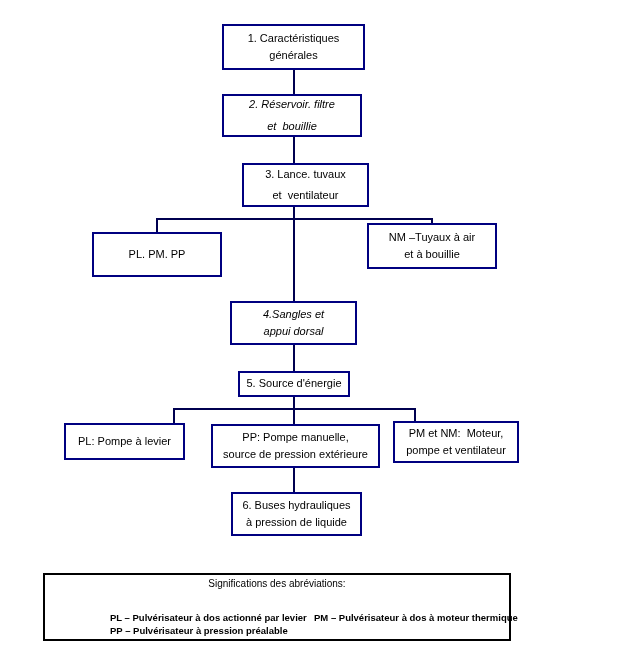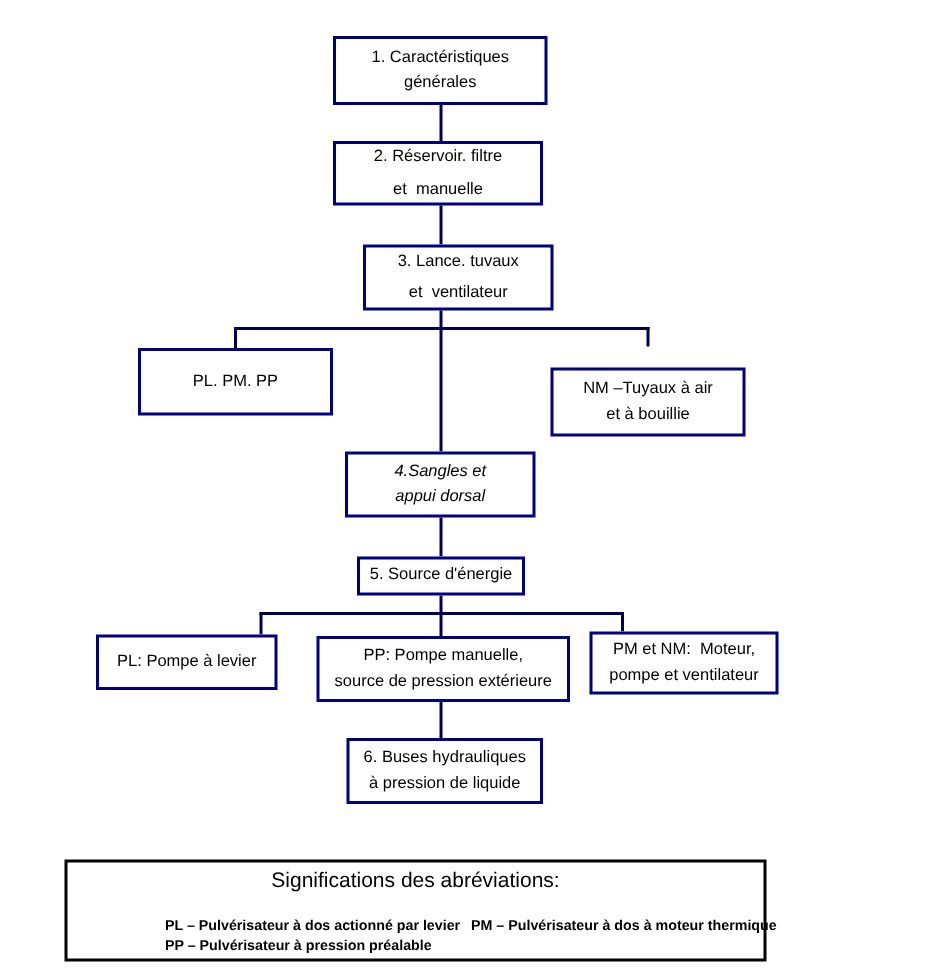--- a/index.html
+++ b/index.html
@@ -26,24 +26,24 @@
     line-height:1.55;
   }
   .box span{white-space:pre;}
   .box.tall{line-height:1.95;}
   
   .vline,.hline{position:absolute;background:#000050;}
   .vline{width:2px;}
   .hline{height:2px;}
   
   #b1   {left:222px;top:24px; width:143px;height:46px;}
-  #b2   {left:222px;top:94px; width:140px;height:43px;}
+  #b2   {left:222px;top:94px; width:140px;height:43px;font-style:italic;}
   #b3   {left:230px;top:163px;width:127px;height:44px;margin-left:12px;}
   #bpl  {left:92px; top:232px;width:130px;height:45px;}
-  #bnm  {left:367px;top:245px;width:130px;height:46px;}
+  #bnm  {left:367px;top:223px;width:130px;height:46px;}
   #b4   {left:230px;top:301px;width:127px;height:44px;font-style:italic;}
   #b5   {left:238px;top:371px;width:112px;height:26px;}
   #bplv {left:64px; top:423px;width:121px;height:37px;}
   #bpp  {left:211px;top:424px;width:169px;height:44px;}
   #bpmnm{left:393px;top:421px;width:126px;height:42px;}
   #b6   {left:231px;top:492px;width:131px;height:44px;}
   
   #l-v1{left:293px;top:70px;height:24px;}
   #l-v2{left:293px;top:137px;height:26px;}
   #l-v3{left:293px;top:207px;height:94px;}
@@ -60,21 +60,21 @@
   .legend{
     position:absolute;
     left:43px;top:573px;width:468px;height:68px;
     box-sizing:border-box;
     border:2px solid #000;
     background:#fff;
   }
   .legend-title{
     margin-top:3px;
     text-align:center;
-    font-size:14px;
+    font-size:10px;
   }
   .legend-cols{
     position:absolute;
     left:0;top:36px;right:0;
     display:flex;
   }
   .legend-col{
     display:flex;
     flex-direction:column;
   }
@@ -94,21 +94,21 @@
 <div class="stage">
 
   <div class="box" id="b1">
     <span>1. Caractéristiques</span>
     <span>générales</span>
   </div>
   <div class="vline" id="l-v1"></div>
 
   <div class="box tall" id="b2">
     <span>2. Réservoir. filtre</span>
-    <span>et  manuelle</span>
+    <span>et  bouillie</span>
   </div>
   <div class="vline" id="l-v2"></div>
 
   <div class="box tall" id="b3">
     <span>3. Lance. tuvaux</span>
     <span>et  ventilateur</span>
   </div>
 
   <div class="vline" id="l-v3"></div>
   <div class="hline" id="l-h1"></div>

